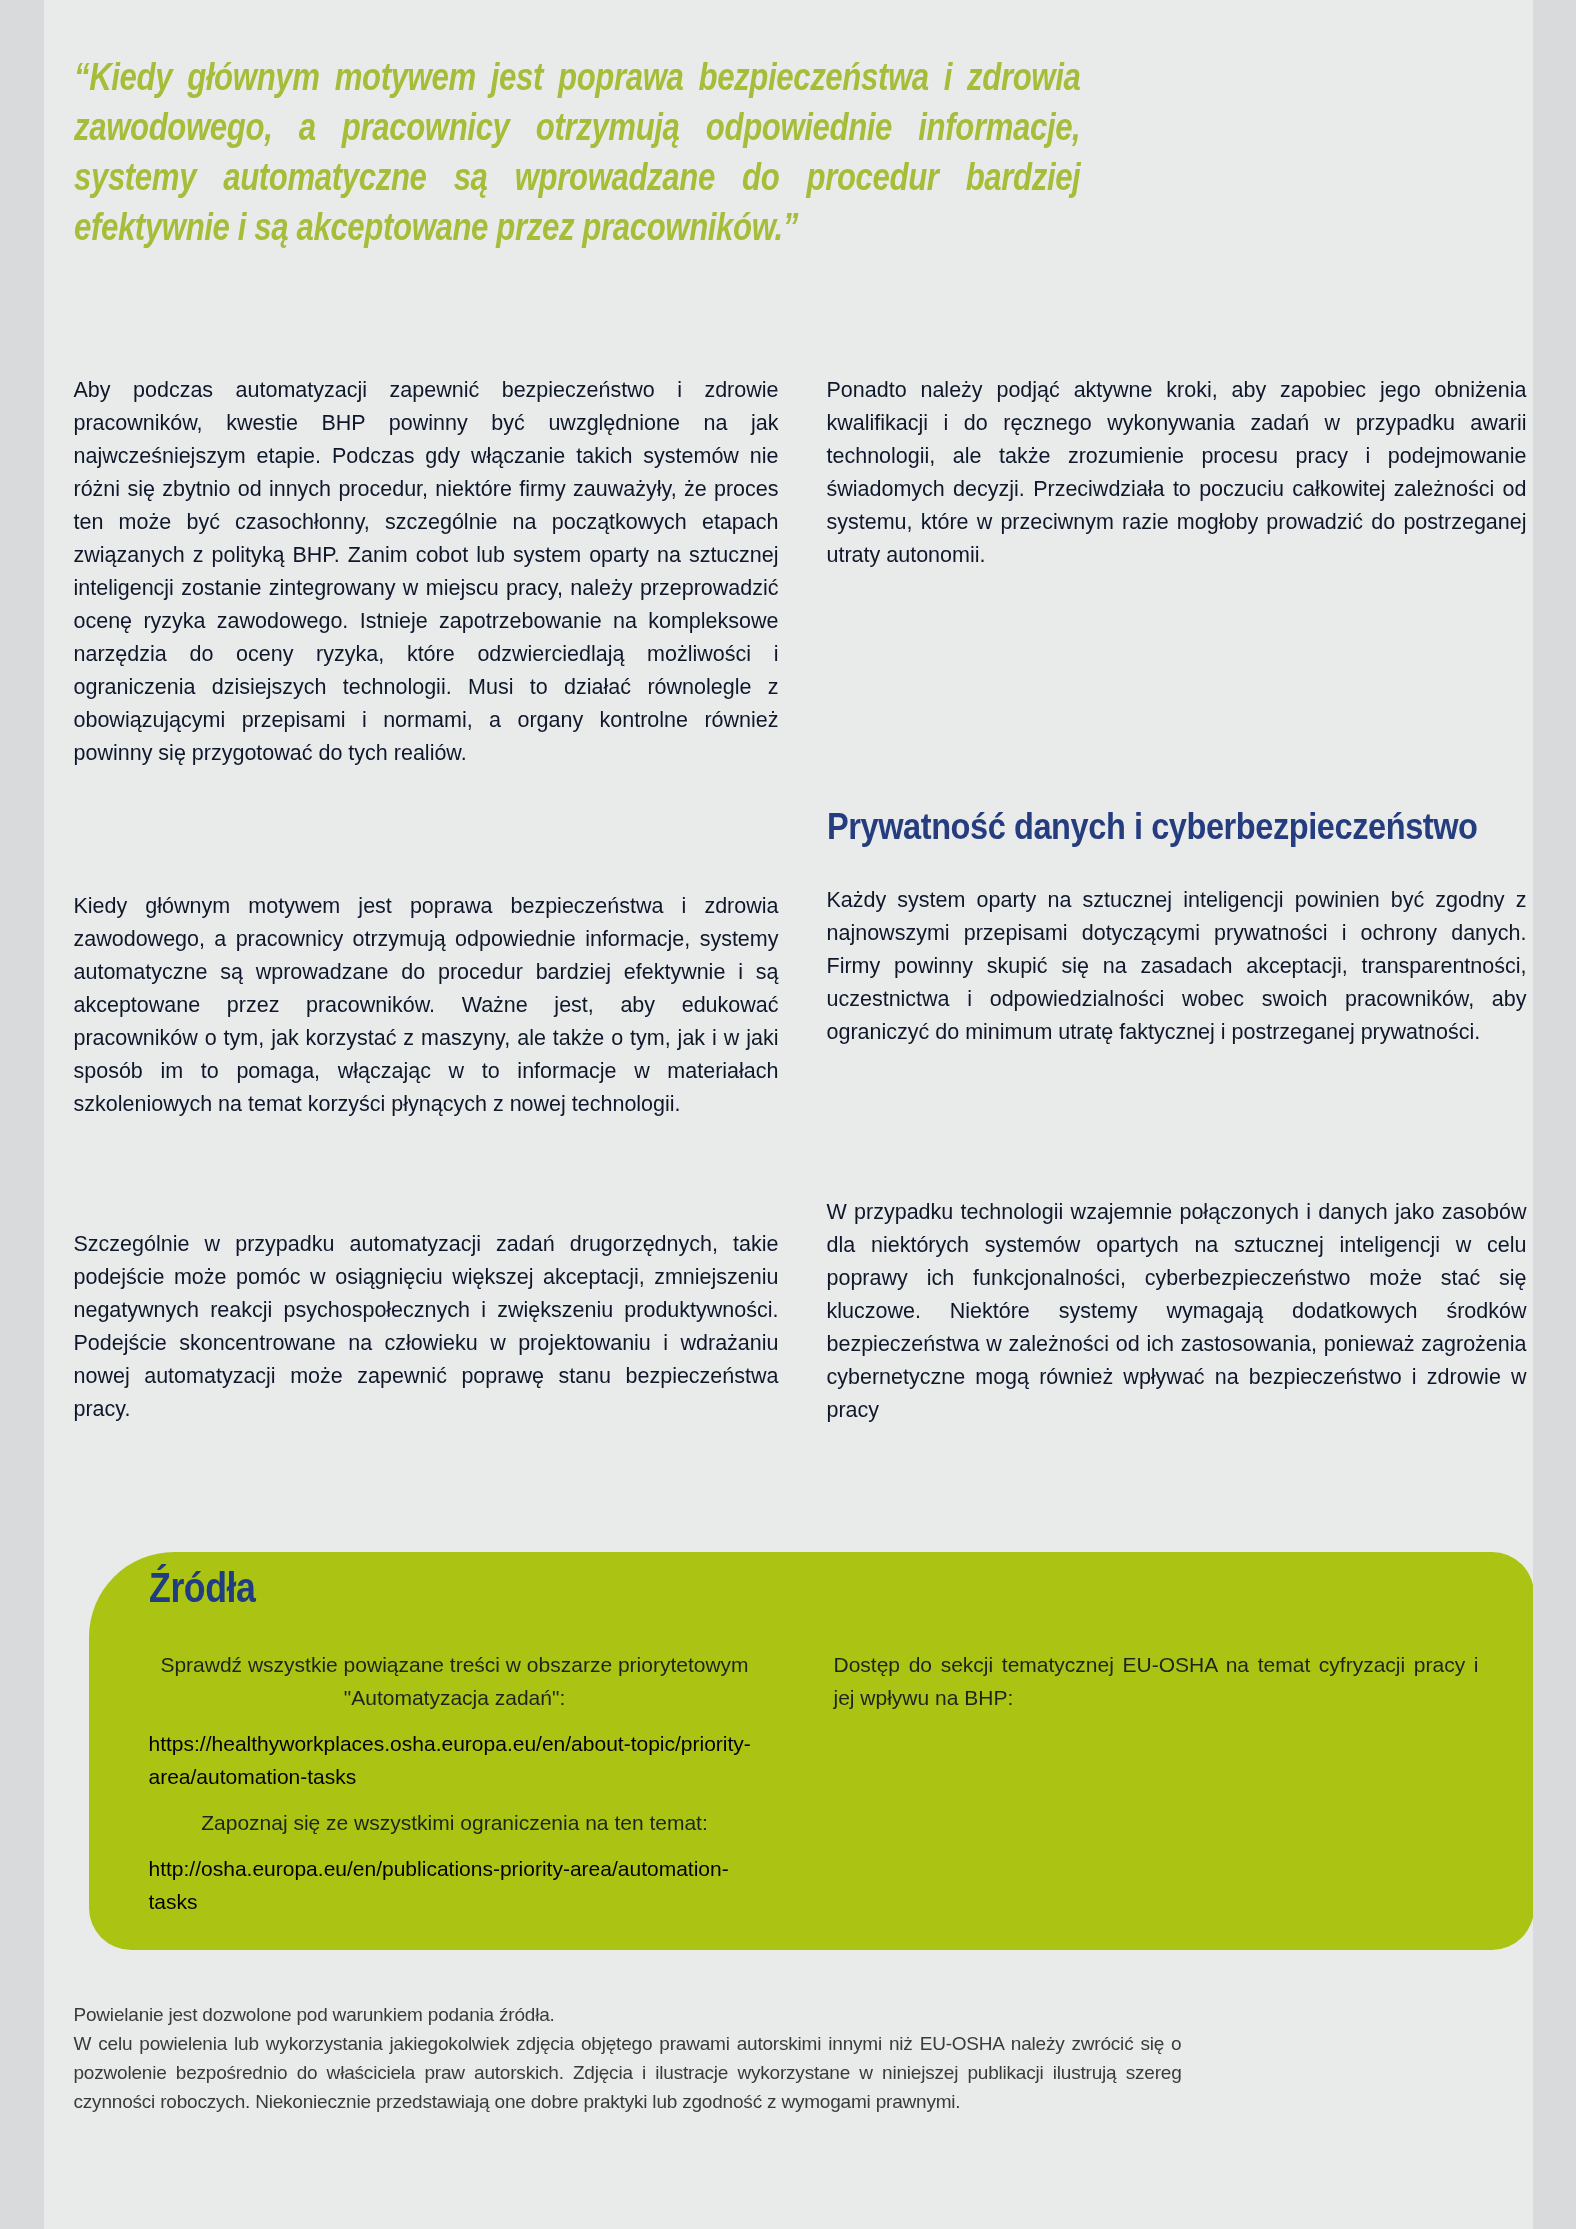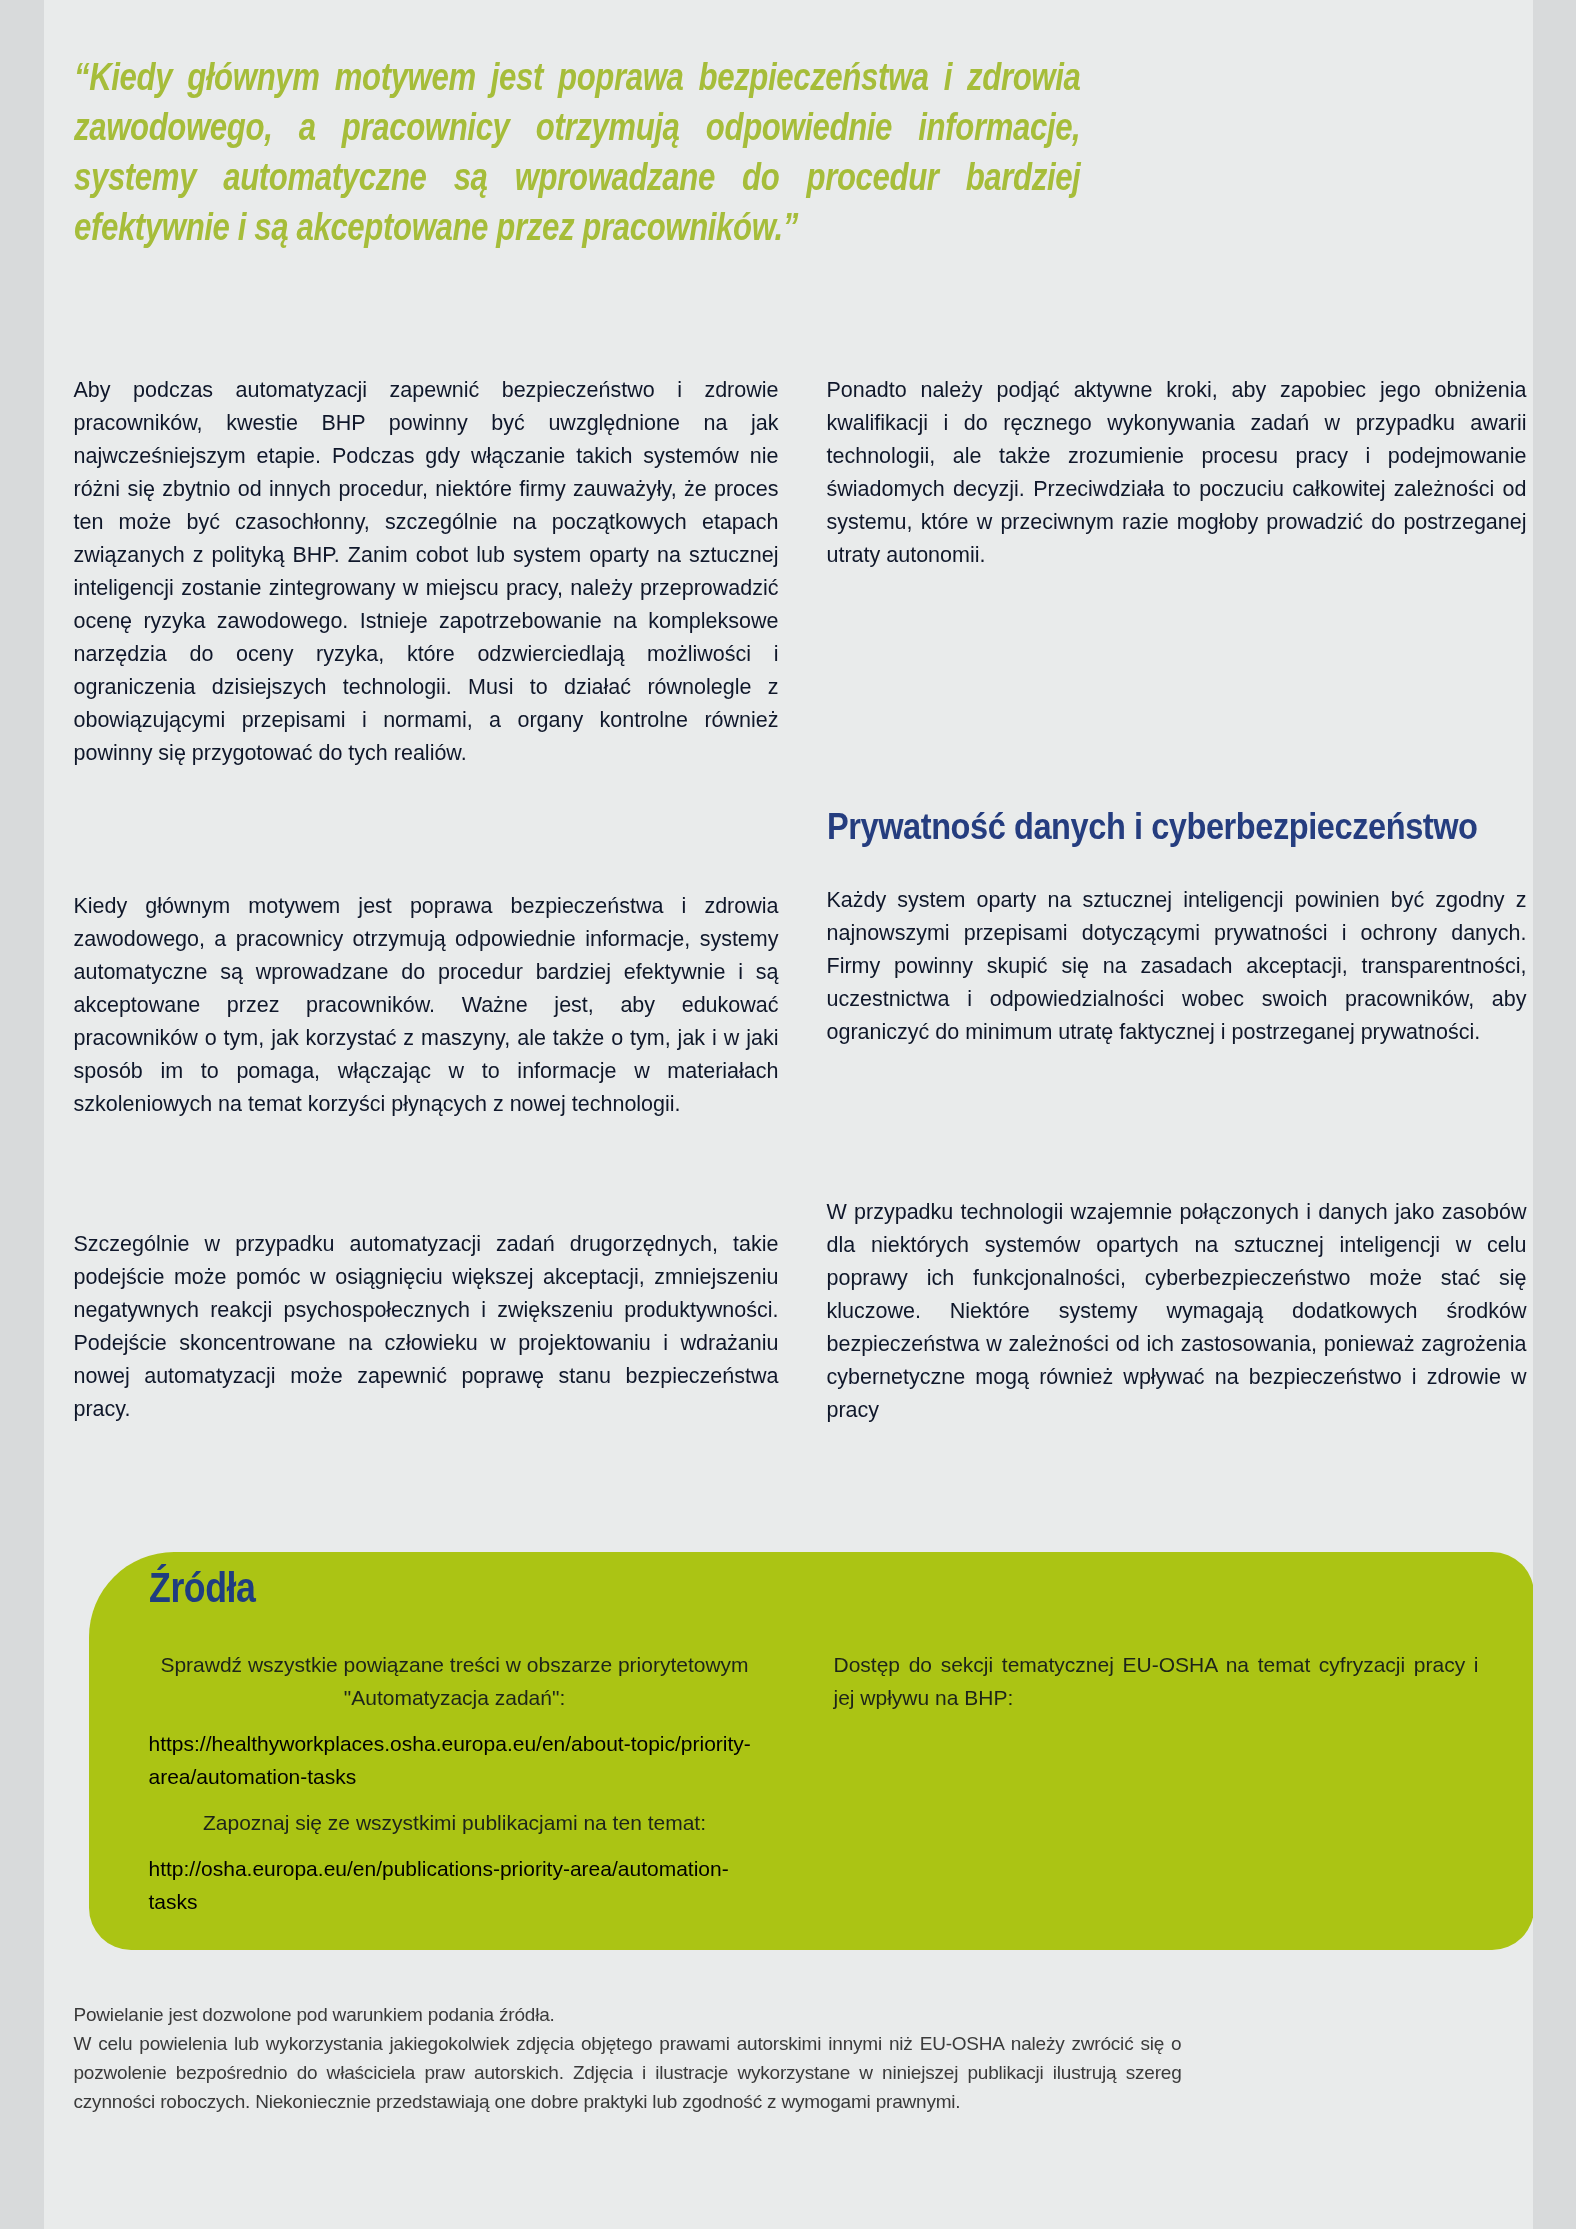--- a/index.html
+++ b/index.html
@@ -70,21 +70,21 @@
 
   <p class="p-abs col-right" style="top:884px;">Każdy system oparty na sztucznej inteligencji  powinien być zgodny z najnowszymi przepisami dotyczącymi prywatności i ochrony danych. Firmy powinny skupić się na zasadach akceptacji, transparentności, uczestnictwa i odpowiedzialności wobec swoich pracowników, aby ograniczyć do minimum utratę faktycznej i postrzeganej prywatności.</p>
   <p class="p-abs col-right" style="top:1196px;">W przypadku technologii wzajemnie połączonych i danych jako zasobów dla niektórych systemów opartych na sztucznej inteligencji w celu poprawy ich funkcjonalności, cyberbezpieczeństwo może stać się kluczowe. Niektóre systemy wymagają dodatkowych środków bezpieczeństwa w zależności od ich zastosowania, ponieważ zagrożenia cybernetyczne mogą również wpływać na bezpieczeństwo i zdrowie w pracy</p>
 
   <div class="sources-box">
     <div class="sources-heading">Źródła</div>
 
     <div class="sources-col sources-col-left">
       <p class="intro">Sprawdź wszystkie powiązane treści w obszarze priorytetowym "Automatyzacja zadań":</p>
       <a class="src-link" href="#">https://healthyworkplaces.osha.europa.eu/en/about-topic/priority-area/automation-tasks</a>
-      <p class="intro">Zapoznaj się ze wszystkimi publikacjami na ten temat:</p>
+      <p class="intro">Zapoznaj się ze wszystkimi ograniczenia na ten temat:</p>
       <a class="src-link" href="#">http://osha.europa.eu/en/publications-priority-area/automation-tasks</a>
     </div>
 
     <div class="sources-col sources-col-right">
       <p class="intro">Dostęp do sekcji tematycznej EU-OSHA na temat cyfryzacji pracy i jej wpływu na BHP:</p>
     </div>
   </div>
 
   <div class="footer">
     <p>Powielanie jest dozwolone pod warunkiem podania źródła.</p>

